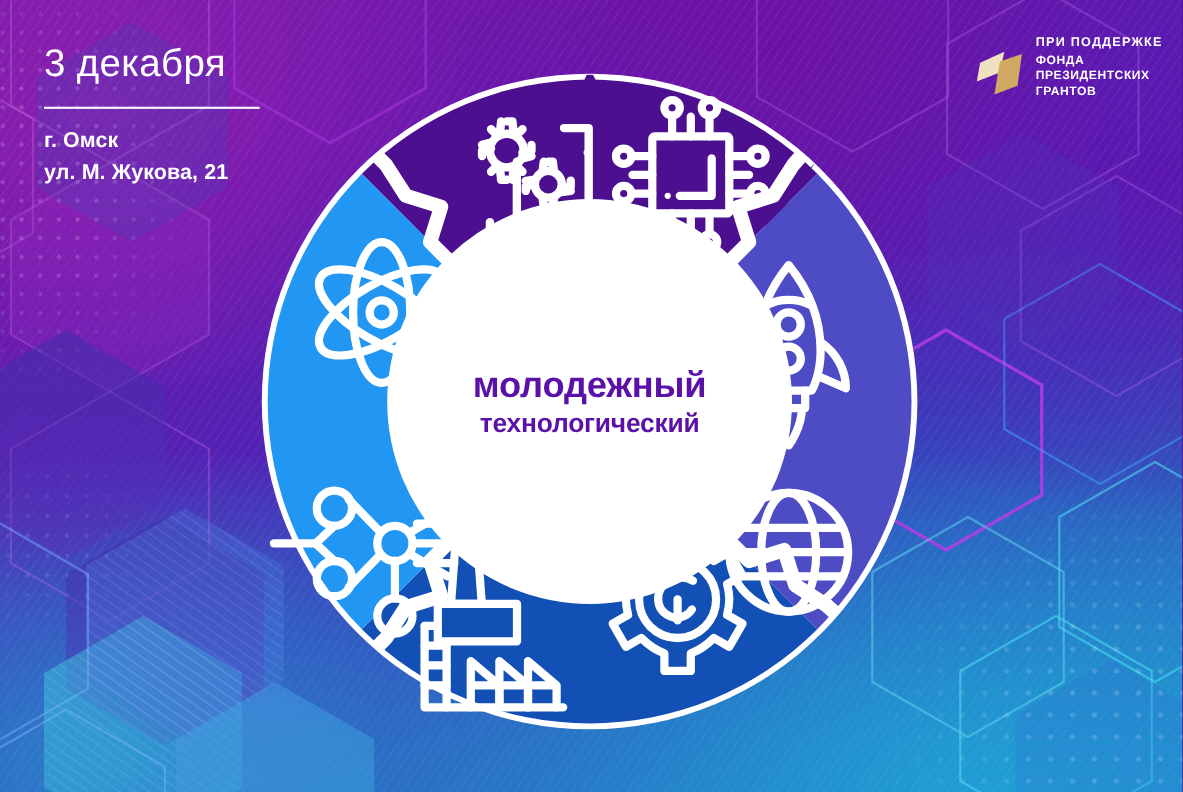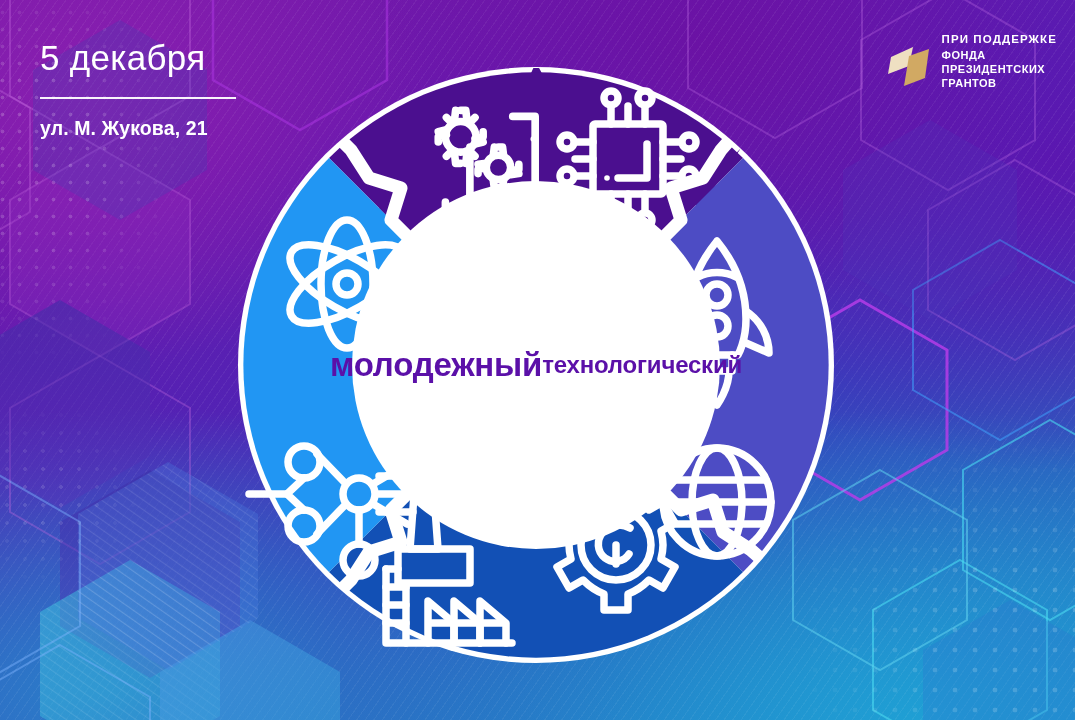--- a/index.html
+++ b/index.html
@@ -89,21 +89,21 @@
   }
 
   
   .wheel {
     position:absolute; left:229px; top:58px; width:614px; height:614px; z-index:6;
   }
   .wheel svg { display:block; width:614px; height:614px; }
 
   .center-text {
     position:absolute; left:229px; top:58px; width:614px; height:614px;
-    display:flex; flex-direction:row; align-items:center; justify-content:center;
+    display:flex; flex-direction:column; align-items:center; justify-content:center;
     z-index:7; pointer-events:none;
   }
   .center-text .ct-line {
     color:#5b10a8; font-weight:700; font-size:33px; line-height:1.23;
     text-align:center; letter-spacing:-.2px; white-space:nowrap;
   }
   .center-text .ct-line.wide { font-size:24px; }
 </style>
 </head>
 <body>
@@ -192,22 +192,23 @@
     <g fill="#2d4fb8" fill-opacity=".22" stroke="none">
       <polygon points="120,20 207,70 207,170 120,220 33,170 33,70"></polygon>
     </g>
   </svg>
 
   <div class="bg-dots-tl"></div>
   <div class="bg-dots-br"></div>
   <div class="bg-dots-bl"></div>
 
   <div class="info">
-    <div class="date-line">5 декабря</div>
+    <div class="date-line">3 декабря</div>
     <div class="rule"></div>
+    <div class="place-line">г. Омск</div>
     <div class="place-line">ул. М. Жукова, 21</div>
   </div>
 
   <div class="fund">
     <svg class="fund-mark" viewBox="0 0 44 46">
       <path d="M4 13 L26 3 L22 22 L1 30 Z" fill="#efe0c2"></path>
       <path d="M22 12 L42 5 L38 34 L17 42 Z" fill="#d1a963"></path>
     </svg>
     <div class="fund-txt">
       <div class="l1">ПРИ ПОДДЕРЖКЕ</div>

